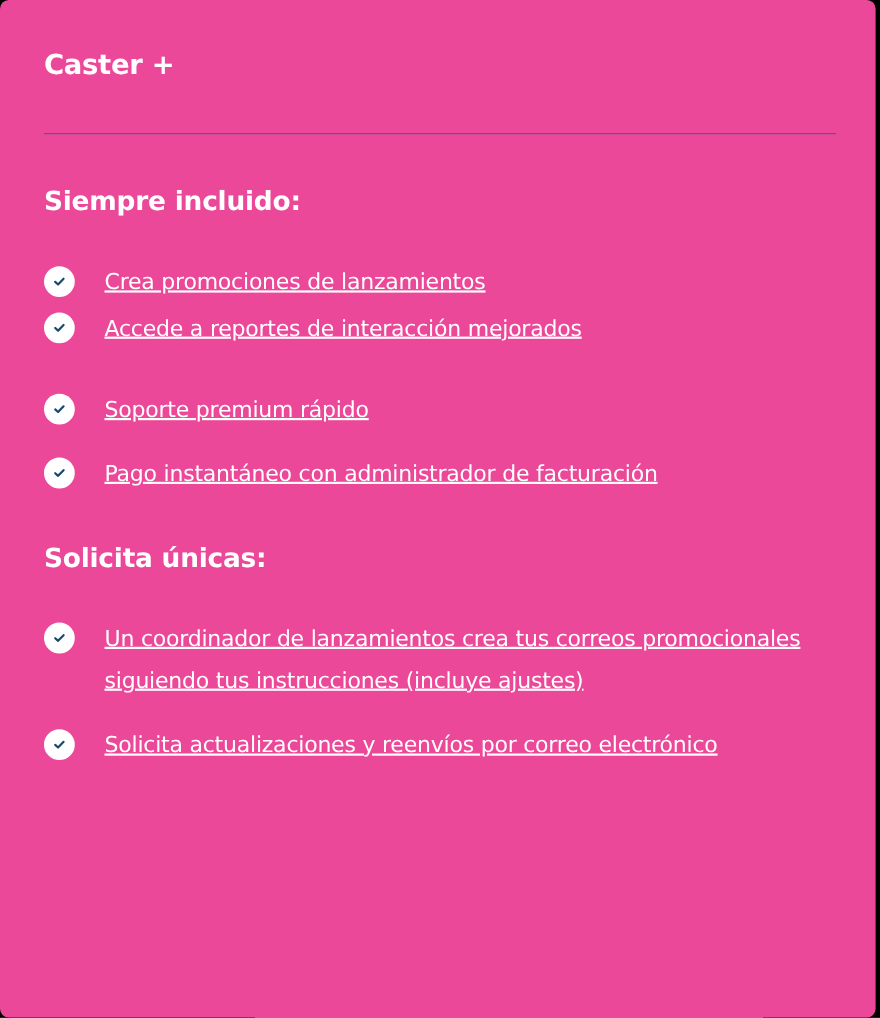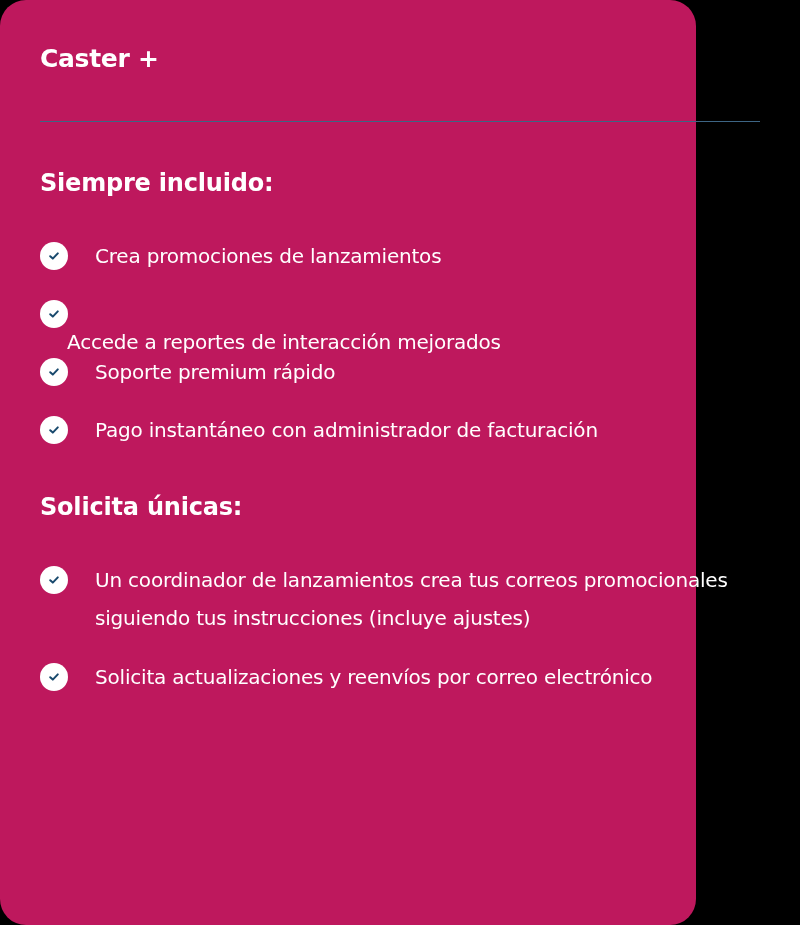--- a/index.html
+++ b/index.html
@@ -1,39 +1,39 @@
 <!DOCTYPE html>
 <html><head>
 <meta charset="utf-8">
 <style>
   html, body { margin: 0; padding: 0; background: #000; }
   body { width: 800px; height: 925px; overflow: hidden; }
   .card {
     position: absolute; left: 0; top: 0;
-    width: 696px; height: 925px;
-    background: #be185d;
-    border-radius: 26px;
+    width: 796px; height: 925px;
+    background: #ec4899;
+    border-radius: 8px;
     font-family: "DejaVu Sans", "Liberation Sans", sans-serif;
     color: #ffffff;
   }
   .title {
     position: absolute; left: 40px; top: 44px;
     font-size: 25px; font-weight: 600; letter-spacing: -0.3px;
   }
   .divider {
     position: absolute; left: 40px; top: 121px;
     width: 720px; height: 1px; background: #3d6584;
   }
   .section-heading {
     position: absolute; left: 40px;
     font-size: 24px; font-weight: 700; letter-spacing: -0.2px;
   }
   .item {
     position: absolute; left: 40px; width: 730px;
-    display: flex; align-items: flex-start;
+    display: flex; align-items: flex-start; text-decoration: underline;
   }
   .check {
     width: 28px; height: 28px; border-radius: 50%;
     background: #ffffff; flex: 0 0 28px;
     display: flex; align-items: center; justify-content: center;
     margin-top: 0px;
   }
   .check svg { width: 12px; height: 12px; }
   .item-text {
     margin-left: 27px;
@@ -51,21 +51,21 @@
   <div class="section-heading" style="top:169px;">Siempre incluido:</div>
 
   <div class="item" style="top:242px;">
     <span class="check">
         <svg viewBox="0 0 12 12">
           <path d="M2.2 6.2 L4.8 8.6 L9.8 3.4" fill="none" stroke="#18496d" stroke-width="2" stroke-linecap="round" stroke-linejoin="round"></path>
         </svg>
       </span>
     <span class="item-text">Crea promociones de lanzamientos</span>
   </div>
-  <div class="item" style="top:300px;flex-direction:column;">
+  <div class="item" style="top:284px;">
     <span class="check">
         <svg viewBox="0 0 12 12">
           <path d="M2.2 6.2 L4.8 8.6 L9.8 3.4" fill="none" stroke="#18496d" stroke-width="2" stroke-linecap="round" stroke-linejoin="round"></path>
         </svg>
       </span>
     <span class="item-text">Accede a reportes de interacción mejorados</span>
   </div>
   <div class="item" style="top:358px;text-align:right;">
     <span class="check">
         <svg viewBox="0 0 12 12">

